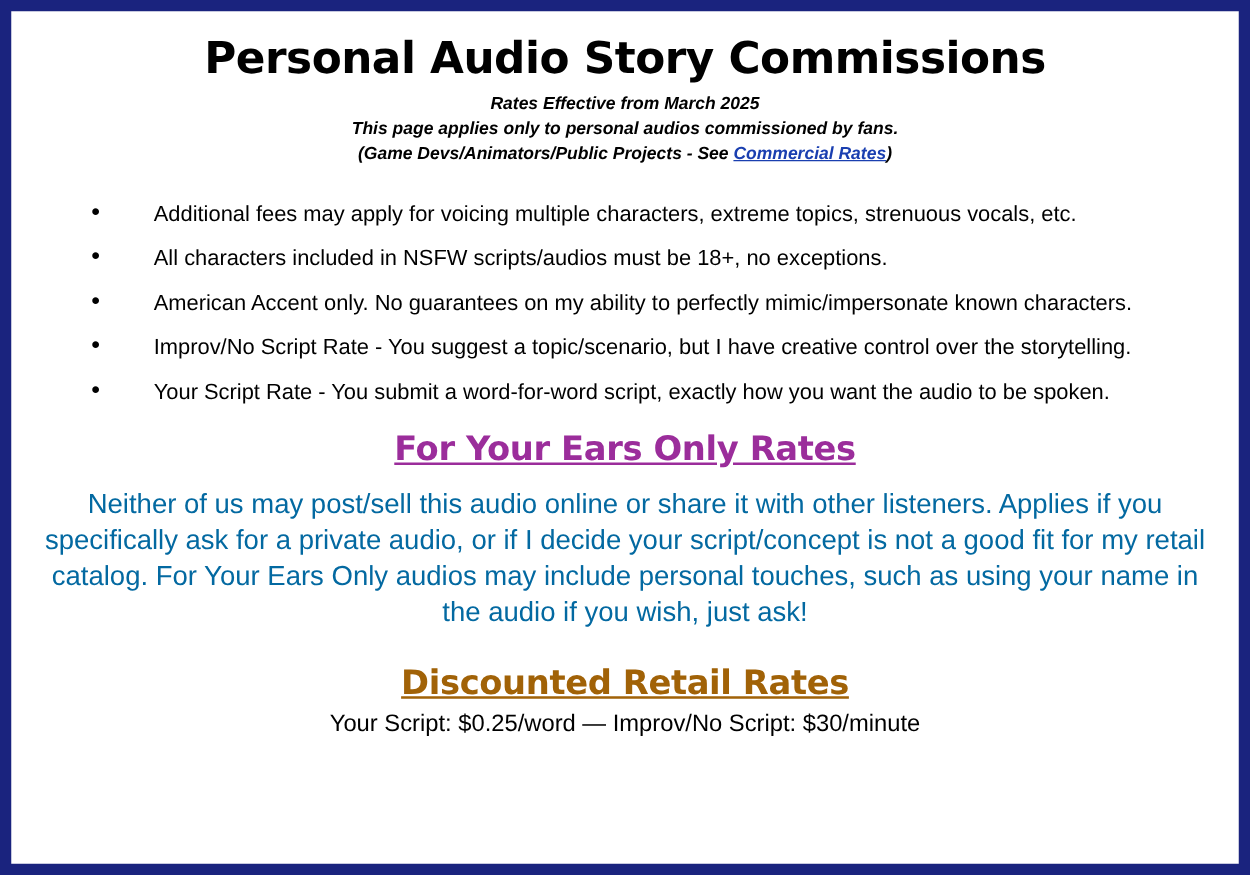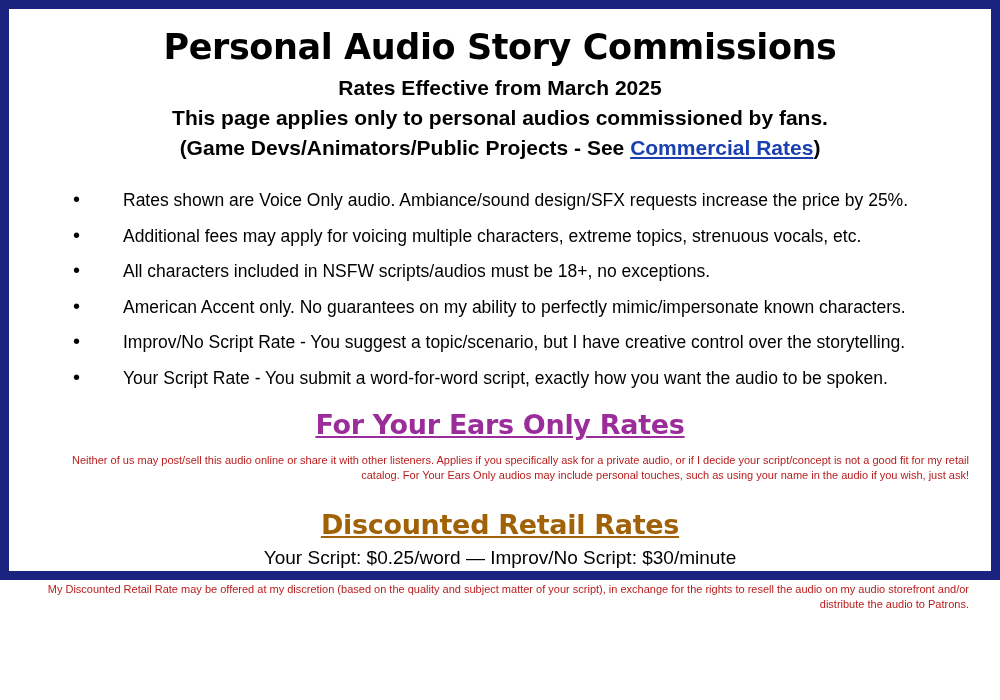--- a/index.html
+++ b/index.html
@@ -9,21 +9,21 @@
   body {
     width: 1000px;
     height: 700px;
     background: #ffffff;
     font-family: "Liberation Sans", sans-serif;
     overflow: hidden;
   }
   #page {
     position: relative;
     width: 1000px;
-    height: 580px;
+    height: 700px;
     box-sizing: border-box;
     border: 9px solid #1a237e;
     background: #ffffff;
   }
   .inner {
     position: relative;
     width: 100%;
     height: 100%;
     box-sizing: border-box;
     padding: 8px 22px 0 22px;
@@ -32,24 +32,25 @@
     margin: 10px 0 6px 0;
     text-align: center;
     font-family: "DejaVu Sans", sans-serif;
     font-size: 35px;
     font-weight: bold;
     letter-spacing: -0.4px;
     color: #000000;
   }
   .subtitle-block {
     text-align: center;
-    font-size: 21px;
+    font-size: 14px;
     font-weight: bold;
     line-height: 1.42;
     color: #000000;
+    font-style: italic;
   }
   .subtitle-block div {
     margin: 0;
   }
   .link {
     color: #1a3fb0;
     text-decoration: underline;
     font-weight: bold;
     text-align: center;
   }
@@ -93,57 +94,55 @@
   .section-title.retail {
     color: #a16207;
   }
   .section-rate {
     text-align: center;
     font-size: 19px;
     color: #000000;
     margin-top: 7px;
   }
   .section-desc {
-    font-size: 11px;
+    font-size: 22px;
     line-height: 1.32;
-    color: #b91c1c;
+    color: #0369a1;
     margin-top: 13px;
-    text-align: right;
+    text-align: center;
   }
   .sec1 { margin-top: 22px; }
   .sec2 { margin-top: 27px; }
 </style>
 </head>
 <body>
 
 <div id="page">
   <div class="inner">
 
     <h1 class="title">Personal Audio Story Commissions</h1>
 
     <div class="subtitle-block">
       <div>Rates Effective from March 2025</div>
       <div>This page applies only to personal audios commissioned by fans.</div>
       <div><span>(Game Devs/Animators/Public Projects - See </span><a class="link" href="#">Commercial Rates</a><span>)</span></div>
     </div>
 
     <ul class="bullets">
-      <li>Rates shown are Voice Only audio. Ambiance/sound design/SFX requests increase the price by 25%.</li>
       <li>Additional fees may apply for voicing multiple characters, extreme topics, strenuous vocals, etc.</li>
       <li>All characters included in NSFW scripts/audios must be 18+, no exceptions.</li>
       <li>American Accent only. No guarantees on my ability to perfectly mimic/impersonate known characters.</li>
       <li>Improv/No Script Rate - You suggest a topic/scenario, but I have creative control over the storytelling.</li>
       <li>Your Script Rate - You submit a word-for-word script, exactly how you want the audio to be spoken.</li>
     </ul>
 
     <div class="section sec1">
       <div class="section-title ears">For Your Ears Only Rates</div>
       <div class="section-desc">Neither of us may post/sell this audio online or share it with other listeners. Applies if you specifically ask for a private audio, or if I decide your script/concept is not a good fit for my retail catalog. For Your Ears Only audios may include personal touches, such as using your name in the audio if you wish, just ask!</div>
     </div>
 
     <div class="section sec2">
       <div class="section-title retail">Discounted Retail Rates</div>
       <div class="section-rate">Your Script: $0.25/word  —  Improv/No Script: $30/minute</div>
-      <div class="section-desc">My Discounted Retail Rate may be offered at my discretion (based on the quality and subject matter of your script), in exchange for the rights to resell the audio on my audio storefront and/or distribute the audio to Patrons.</div>
     </div>
 
   </div>
 </div>
 
 </body></html>

